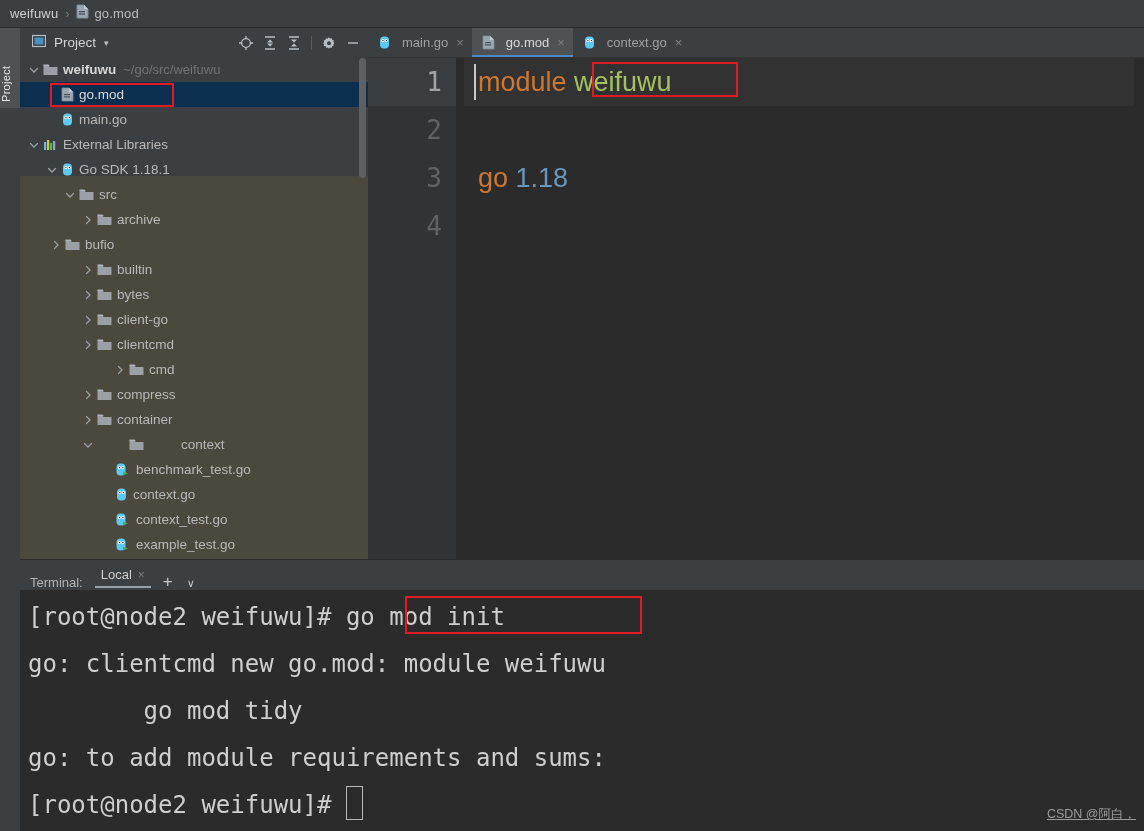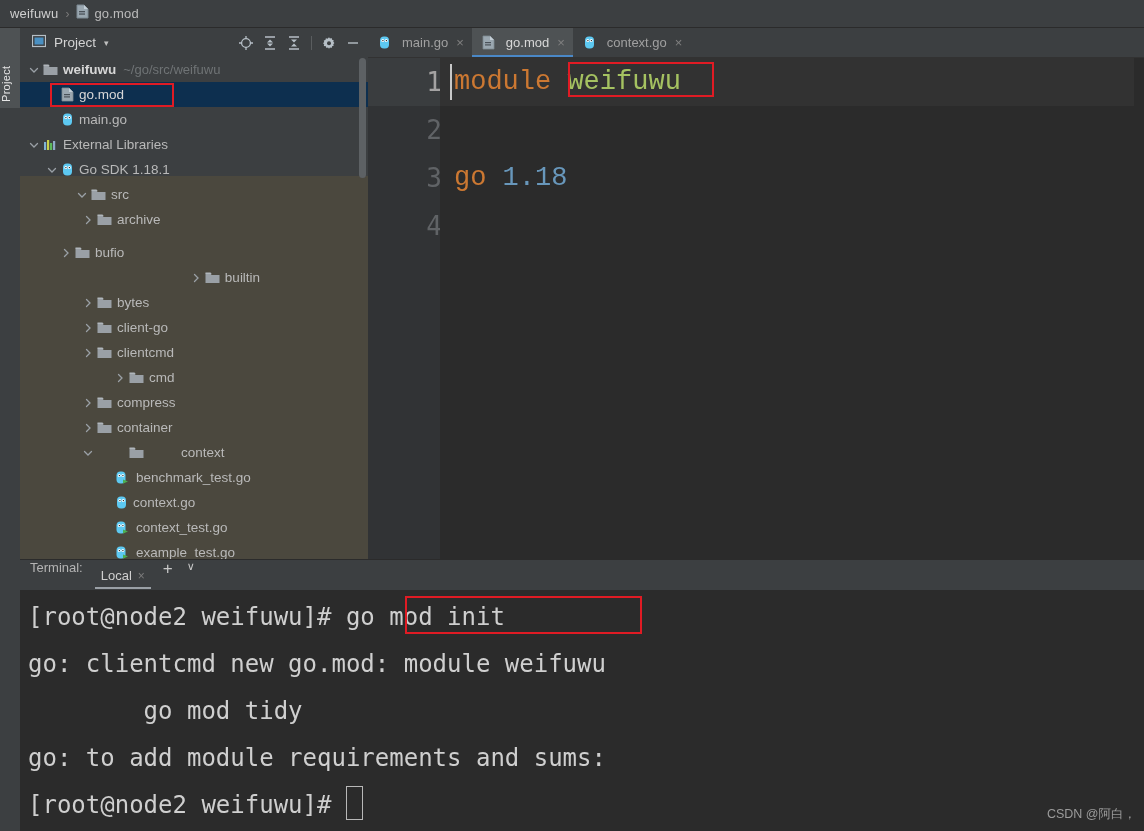--- a/index.html
+++ b/index.html
@@ -262,24 +262,24 @@
     justify-content: flex-end;
     padding-right: 14px;
     box-sizing: border-box;
     color: #606366;
     font-family: "DejaVu Sans Mono", monospace;
     font-size: 26px;
   }
   .gutter-line.current { background: #3a3d3f; color: #a4a3a3; }
   .code {
     position: absolute;
-    left: 72px; top: 0;
+    left: 96px; top: 0;
     right: 0; height: 502px;
     background: #2b2b2b;
-    font-family: Liberation Mono, monospace;
+    font-family: Liberation Sans, sans-serif;
     font-size: 27px;
   }
   .code-line {
     height: 48px;
     display: flex;
     align-items: center;
     padding-left: 14px;
     position: relative;
     white-space: pre;
   }
@@ -306,21 +306,21 @@
   .terminal-panel {
     position: absolute;
     left: 20px; top: 559px;
     width: 1124px; height: 272px;
     background: #3c3f41;
   }
   .term-header {
     position: relative;
     height: 31px;
     display: flex;
-    align-items: flex-start;
+    align-items: flex-end;
     padding-left: 10px;
     background: #3c3f41;
     box-sizing: border-box;
     border-top: 1px solid #2b2b2b;
   }
   .term-label {
     color: #b4b4b4;
     font-size: 13px;
     margin-right: 12px;
   }
@@ -379,20 +379,21 @@
     vertical-align: -7px;
     box-sizing: border-box;
   }
   .watermark {
     position: absolute;
     right: 8px;
     bottom: 8px;
     color: #9b9b9b;
     font-size: 12.5px;
     font-family: "Liberation Sans", sans-serif;
+    text-decoration: underline;
   }
   .spacer-left {
     position: absolute;
     left: 0; top: 559px;
     width: 20px; height: 272px;
     background: #3c3f41;
   }
 </style>
 </head>
 <body>
@@ -541,21 +542,21 @@
               <svg width="13" height="15" viewBox="0 0 13 15">
                 <rect x="2" y="1.5" width="9" height="12" rx="4" fill="#5dc9f2"></rect>
                 <circle cx="4.8" cy="5.5" r="1.5" fill="#ffffff"></circle>
                 <circle cx="8.3" cy="5.5" r="1.5" fill="#ffffff"></circle>
                 <circle cx="4.9" cy="5.6" r="0.7" fill="#1b1b1b"></circle>
                 <circle cx="8.4" cy="5.6" r="0.7" fill="#1b1b1b"></circle>
               </svg>
             </span>
             <span class="row-label">Go SDK 1.18.1</span>
           </div>
-          <div class="row" style="padding-left: 44px; margin-left: 12px;">
+          <div class="row" style="padding-left: 44px;">
             <span class="arrow">
               <svg width="12" height="12" viewBox="0 0 12 12">
                 <path d="M2.5 4.5L6 8l3.5-3.5" fill="none" stroke="#9aa0a6" stroke-width="1.3" stroke-linecap="round"></path>
               </svg>
             </span>
             <span class="row-ico">
               <svg width="15" height="13" viewBox="0 0 15 13">
                 <path d="M0.5 2.5h5l1.2 1.5h7.8v8H0.5z" fill="#9aa0a6"></path>
                 <path d="M0.5 1.5h5l1.2 1.5H0.5z" fill="#b0b6bb"></path>
               </svg>
@@ -569,35 +570,35 @@
               </svg>
             </span>
             <span class="row-ico">
               <svg width="15" height="13" viewBox="0 0 15 13">
                 <path d="M0.5 2.5h5l1.2 1.5h7.8v8H0.5z" fill="#9aa0a6"></path>
                 <path d="M0.5 1.5h5l1.2 1.5H0.5z" fill="#b0b6bb"></path>
               </svg>
             </span>
             <span class="row-label">archive</span>
           </div>
-          <div class="row" style="padding-left: 40px; margin-top: 8px;">
+          <div class="row" style="padding-left: 30px;">
             <span class="arrow">
               <svg width="12" height="12" viewBox="0 0 12 12">
                 <path d="M4.5 2.5L8 6l-3.5 3.5" fill="none" stroke="#9aa0a6" stroke-width="1.3" stroke-linecap="round"></path>
               </svg>
             </span>
             <span class="row-ico">
               <svg width="15" height="13" viewBox="0 0 15 13">
                 <path d="M0.5 2.5h5l1.2 1.5h7.8v8H0.5z" fill="#9aa0a6"></path>
                 <path d="M0.5 1.5h5l1.2 1.5H0.5z" fill="#b0b6bb"></path>
               </svg>
             </span>
             <span class="row-label">bufio</span>
           </div>
-          <div class="row" style="padding-left: 62px; justify-content: center;">
+          <div class="row" style="padding-left: 62px;">
             <span class="arrow">
               <svg width="12" height="12" viewBox="0 0 12 12">
                 <path d="M4.5 2.5L8 6l-3.5 3.5" fill="none" stroke="#9aa0a6" stroke-width="1.3" stroke-linecap="round"></path>
               </svg>
             </span>
             <span class="row-ico">
               <svg width="15" height="13" viewBox="0 0 15 13">
                 <path d="M0.5 2.5h5l1.2 1.5h7.8v8H0.5z" fill="#9aa0a6"></path>
                 <path d="M0.5 1.5h5l1.2 1.5H0.5z" fill="#b0b6bb"></path>
               </svg>

